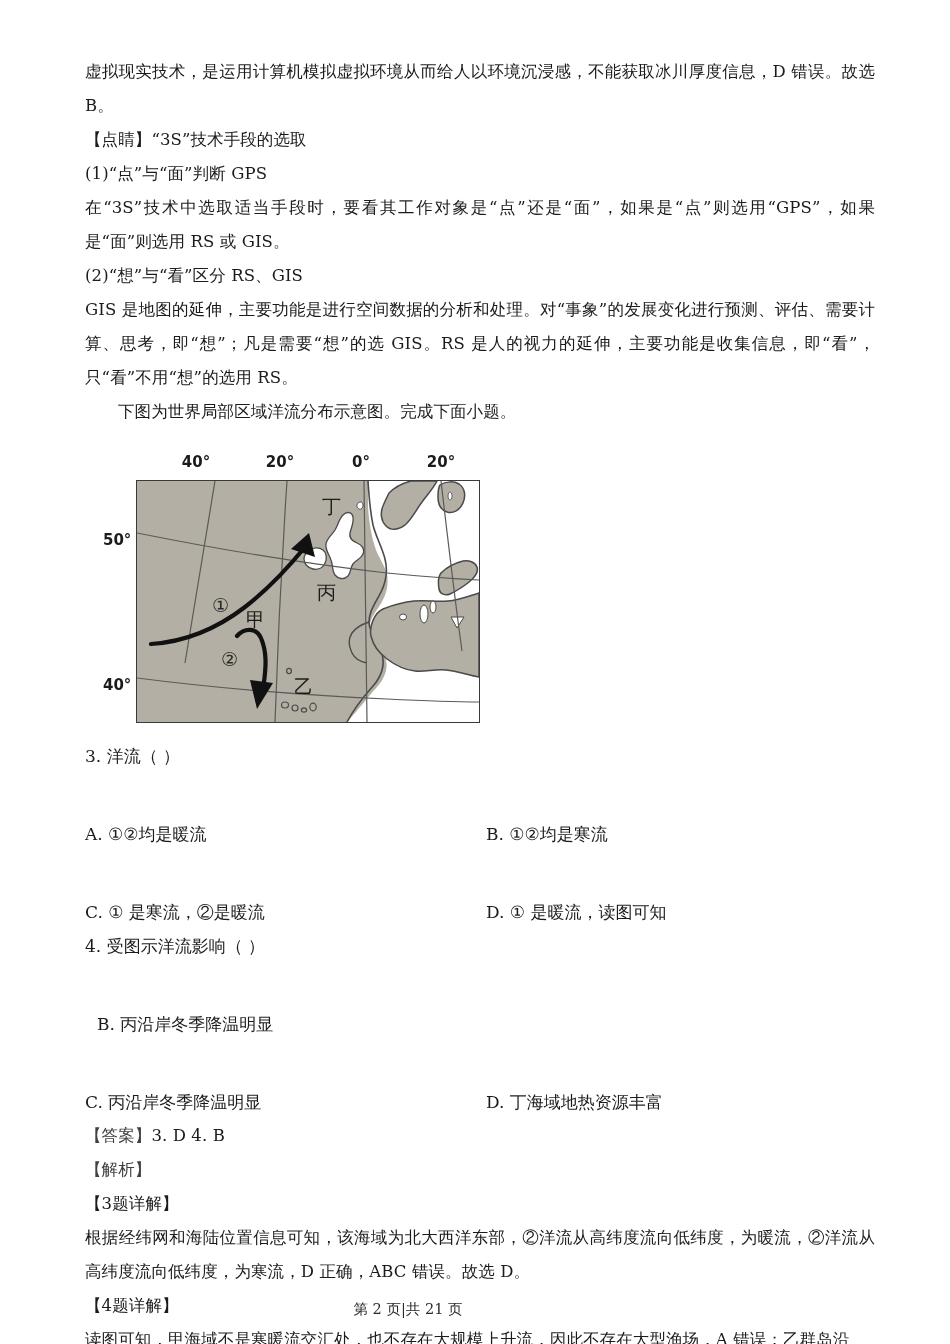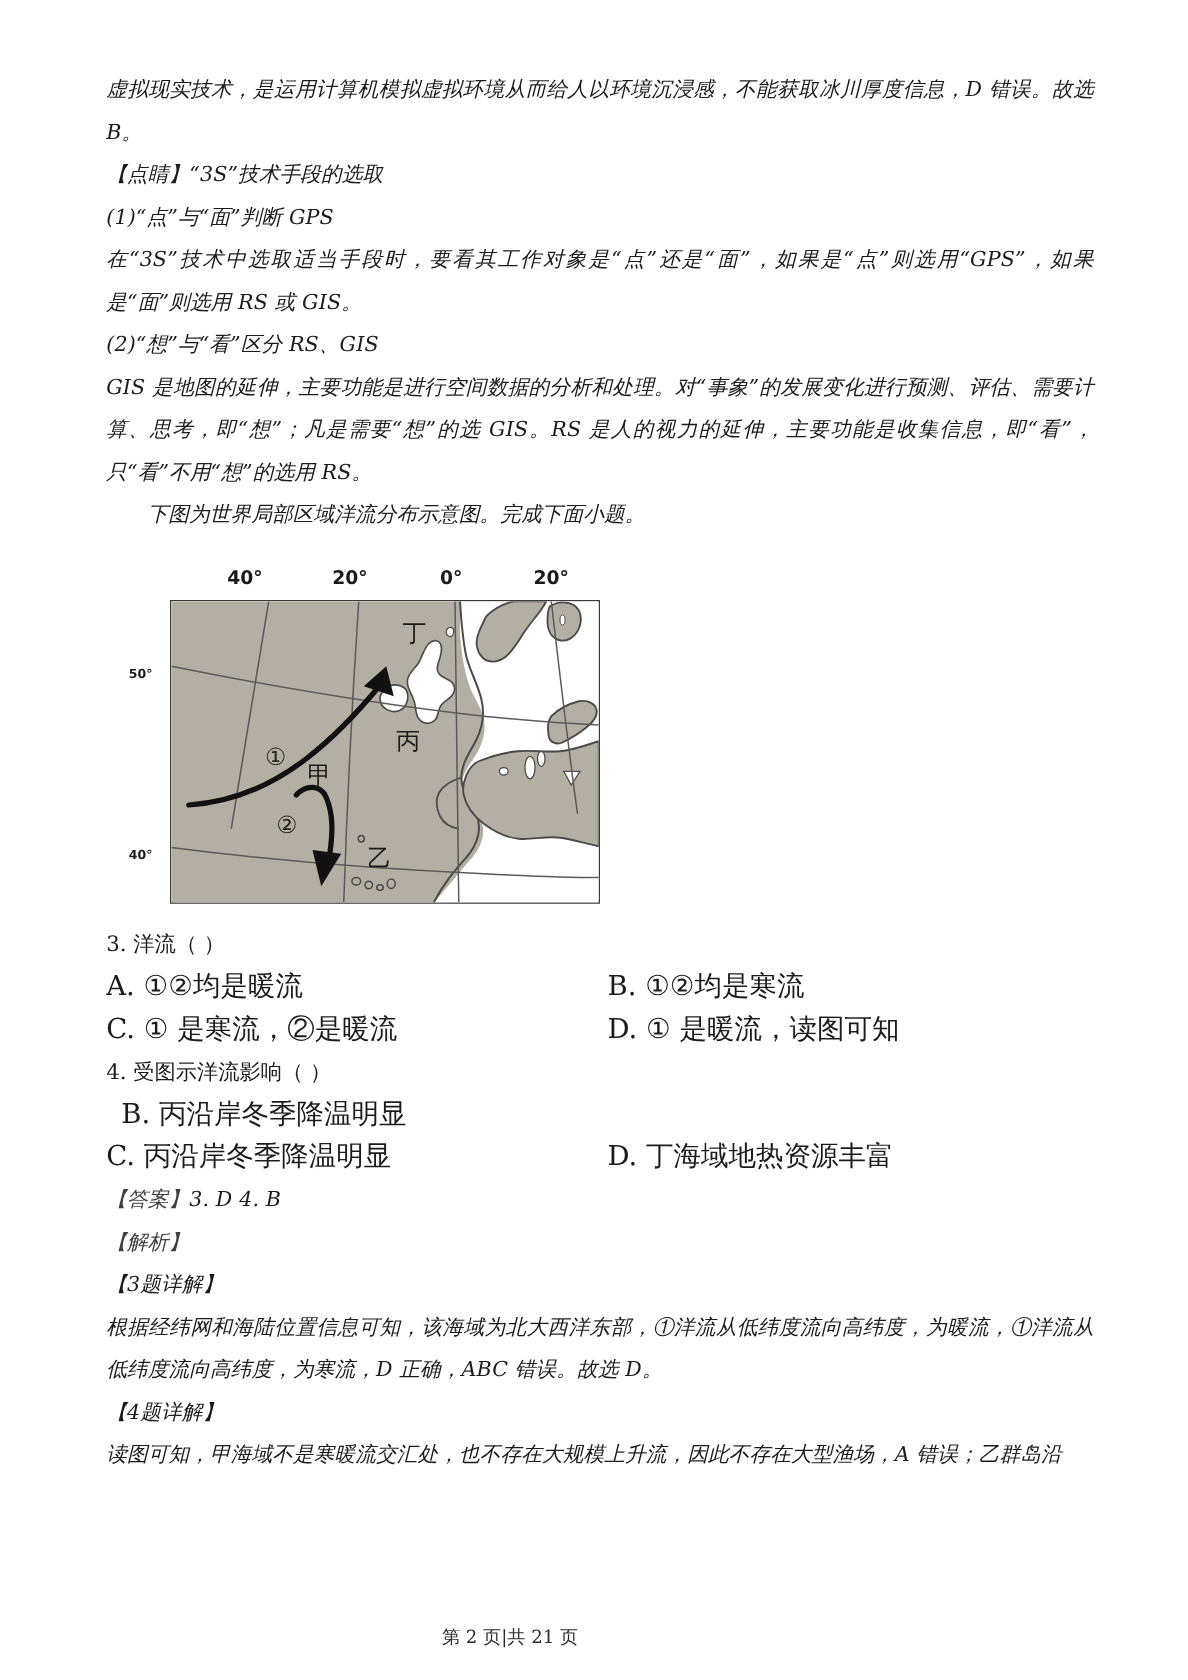--- a/index.html
+++ b/index.html
@@ -31,21 +31,20 @@
   }
 
   .para {
     font-size: 16.5px;
     line-height: 34px;
     text-align: justify;
     text-justify: inter-ideograph;
     margin: 0 0 0 0;
     letter-spacing: 0.1px;
     color: #1b1b1b;
-    font-style: italic;
   }
 
   .para.indent {
     text-indent: 2em;
   }
 
   .blue {
     color: #404040;
   }
 
@@ -68,21 +67,21 @@
     position: absolute;
     font-family: "DejaVu Sans", "Liberation Sans", sans-serif;
     font-size: 15px;
     font-weight: bold;
     color: #1b1b1b;
     transform: translateX(-50%);
   }
   .lat-label {
     position: absolute;
     font-family: "DejaVu Sans", "Liberation Sans", sans-serif;
-    font-size: 10px;
+    font-size: 15px;
     font-weight: bold;
     color: #1b1b1b;
     transform: translateY(-50%);
     text-align: center;
   }
 
   .map-box {
     position: absolute;
     left: 33px;
     top: 45px;
@@ -100,22 +99,23 @@
     font-size: 17px;
     line-height: 34px;
     color: #1b1b1b;
   }
   .opts {
     display: flex;
     width: 100%;
   }
   .opt {
     width: 50%;
-    font-size: 22px;
+    font-size: 17px;
     line-height: 34px;
+    margin-top: 44px;
   }
   .opt.right { padding-left: 12px; }
 
   .footer {
     position: absolute;
     left: 0;
     top: 1300px;
     width: 816px;
     text-align: center;
     font-size: 14.5px;
@@ -310,21 +310,21 @@
     <p class="para">
       <span class="blue">【答案】</span><span>3. D    4. B</span>
     </p>
 
     <p class="para">
       <span class="blue">【解析】</span>
     </p>
 
     <p class="para">【3题详解】</p>
 
-    <p class="para">根据经纬网和海陆位置信息可知，该海域为北大西洋东部，①洋流从低纬度流向高纬度，为暖流，①洋流从低纬度流向高纬度，为寒流，D 正确，ABC 错误。故选 D。</p>
+    <p class="para">根据经纬网和海陆位置信息可知，该海域为北大西洋东部，②洋流从高纬度流向低纬度，为暖流，②洋流从高纬度流向低纬度，为寒流，D 正确，ABC 错误。故选 D。</p>
 
     <p class="para">【4题详解】</p>
 
     <p class="para">读图可知，甲海域不是寒暖流交汇处，也不存在大规模上升流，因此不存在大型渔场，A 错误；乙群岛沿</p>
 
   </div>
 
   <div class="footer">第 2 页|共 21 页</div>
 </div>
 

